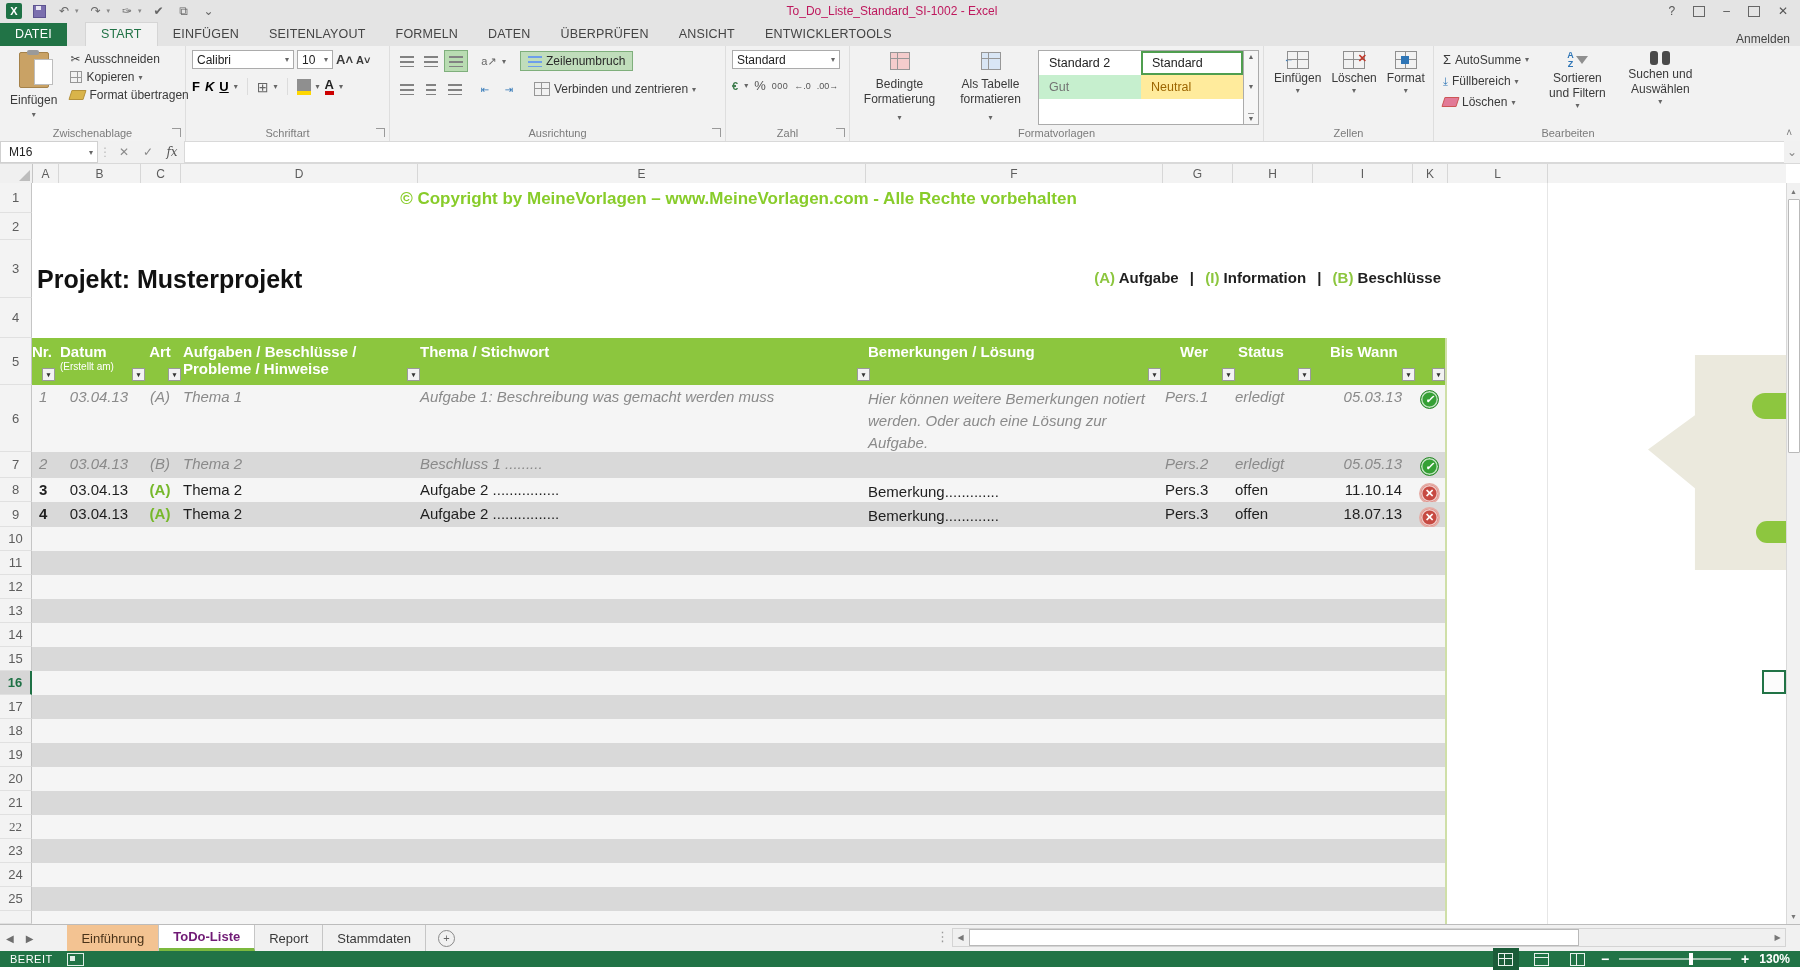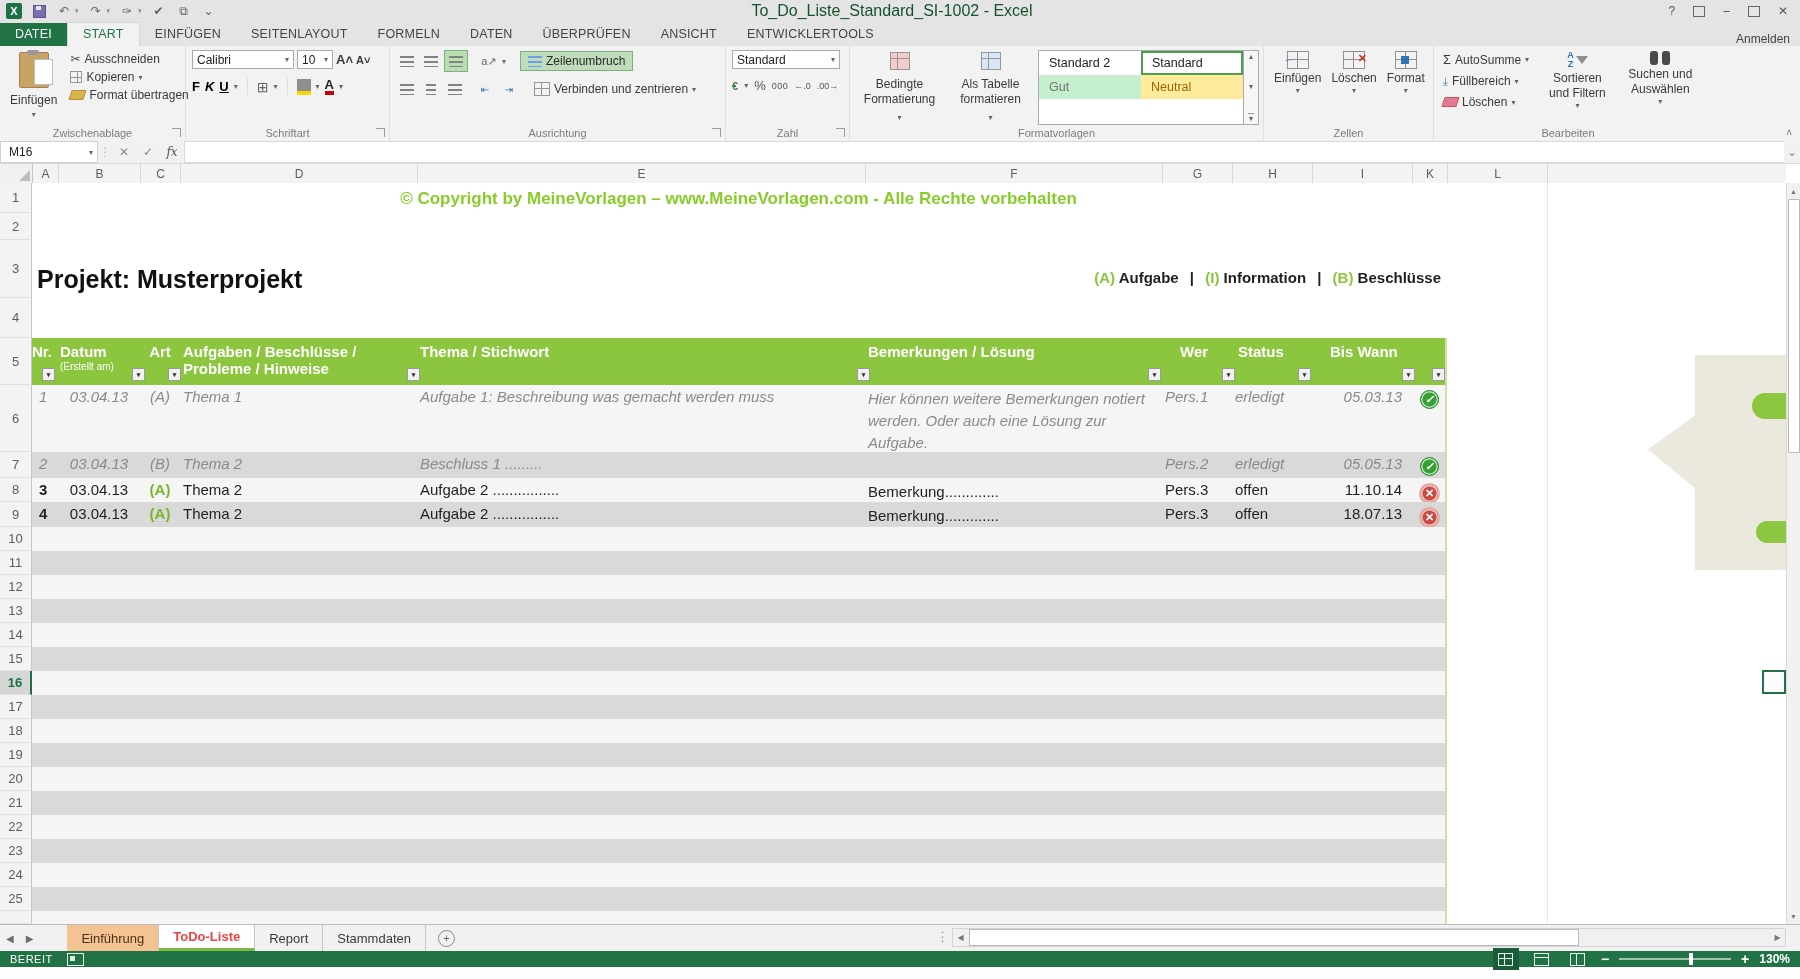--- a/index.html
+++ b/index.html
@@ -9,28 +9,28 @@
   #titlebar{position:absolute;top:0;left:0;right:0;height:22px;background:#e4e4e4;
     display:flex;align-items:center;font-size:12px;color:#444}
   .qat{display:flex;align-items:center;gap:9px;padding-left:6px;z-index:2}
   .qicon{width:16px;height:15px;display:inline-flex;align-items:center;justify-content:center;
     color:#666;font-size:12px}
   .xlogo{width:16px;height:16px;background:#1e7145;border-radius:2px;color:#fff;
     font-weight:bold;font-size:11px;display:flex;align-items:center;justify-content:center}
   .floppy{width:11px;height:11px;background:#7b6fae;border:1px solid #5d5390;position:relative}
   .floppy:before{content:"";position:absolute;left:2px;top:0;width:5px;height:4px;background:#e8e6f2}
   .tinydrop{font-size:7px;color:#888;margin-left:-6px}
-  #win-title{position:absolute;left:0;right:16px;text-align:center;font-size:16px;color:#14532d}
+  #win-title{position:absolute;left:0;right:16px;text-align:center;font-size:12px;color:#be185d}
   .winctl{margin-left:auto;display:flex;align-items:center;gap:18px;padding-right:12px;z-index:2;color:#555}
   .wbox{width:10px;height:9px;border:1px solid #666;display:inline-block}
   
   #tabrow{position:absolute;top:22px;left:0;right:0;height:24px;background:#e4e4e4;
     display:flex;align-items:flex-end;font-size:12.5px;color:#444}
   .rtab{padding:4px 15px 5px 15px;letter-spacing:.2px;cursor:default}
-  .rtab.file{background:#217346;color:#fff;margin-right:0}
+  .rtab.file{background:#217346;color:#fff;margin-right:18px}
   .rtab.active{background:#f2f2f2;color:#217346;border:1px solid #d5d5d5;border-bottom:none}
   #signin{margin-left:auto;padding-right:10px;font-size:12px;color:#444}
   
   #ribbon{position:absolute;top:46px;left:0;right:0;height:95px;background:#f2f2f2;
     border-bottom:1px solid #cfcfcf;display:flex}
   .grp{position:relative;height:100%;border-right:1px solid #dedede;box-sizing:border-box;
     padding:4px 4px 16px 6px;flex:0 0 auto}
   .grp-label{position:absolute;bottom:2px;left:0;right:0;text-align:center;
     font-size:11px;color:#7b7b7b}
   .dlg{position:absolute;right:4px;bottom:4px;width:8px;height:8px;
@@ -148,21 +148,21 @@
     border-left:1px solid #d9d9d9;box-sizing:border-box;display:flex;flex-direction:column;align-items:center}
   .varrow{font-size:7px;color:#777;height:16px;display:flex;align-items:center}
   #vthumb{width:10px;height:252px;background:#fff;border:1px solid #b9b9b9;border-radius:1px}
   #vfill{flex:1}
   
   #tabstrip{position:absolute;top:924px;left:0;right:0;height:27px;background:#f1f1f1;
     border-top:1px solid #bcbcbc;display:flex;align-items:stretch;font-size:13px;color:#3a3a3a;box-sizing:border-box}
   .navarr{display:flex;align-items:center;padding:0 6px;color:#6e6e6e;font-size:10px}
   .stab{display:flex;align-items:center;padding:0 14px;border-right:1px solid #c6c6c6;cursor:default}
   .stab.tan{background:#f3c392;color:#4a3319}
-  .stab.active{background:#fff;color:#ef4444;font-weight:bold;border-bottom:3px solid #7cb93e;box-sizing:border-box}
+  .stab.active{background:#fff;color:#701a75;font-weight:bold;border-bottom:3px solid #7cb93e;box-sizing:border-box}
   .newsheet{display:flex;align-items:center;padding:0 12px}
   .pluscirc{width:15px;height:15px;border:1px solid #8a8a8a;border-radius:50%;display:flex;
     align-items:center;justify-content:center;font-size:11px;color:#666}
   #tab-split{position:absolute;left:936px;top:4px;color:#999;font-size:13px}
   #hsb{position:absolute;left:952px;top:3px;width:834px;height:19px;background:#f0f0f0;
     border:1px solid #d4d4d4;box-sizing:border-box;display:flex;align-items:center}
   .harrow{width:15px;text-align:center;font-size:8px;color:#777}
   #hthumb{width:608px;height:15px;background:#fff;border:1px solid #b9b9b9;margin:0 1px}
   
   #statusbar{position:absolute;top:951px;left:0;right:0;height:16px;background:#217346;
@@ -664,21 +664,21 @@
       <div class="grow" style="height: 24px;">
         <div class="gut">20</div>
         <div class="band light"></div>
         <div class="rest"></div>
       </div>
       <div class="grow" style="height: 24px;">
         <div class="gut">21</div>
         <div class="band dark"></div>
         <div class="rest"></div>
       </div>
-      <div class="grow" style="height: 24px;">
+      <div class="grow" style="height: 24px; font-family: Liberation Serif, serif;">
         <div class="gut">22</div>
         <div class="band light"></div>
         <div class="rest"></div>
       </div>
       <div class="grow" style="height: 24px;">
         <div class="gut">23</div>
         <div class="band dark"></div>
         <div class="rest"></div>
       </div>
       <div class="grow" style="height: 24px;">

